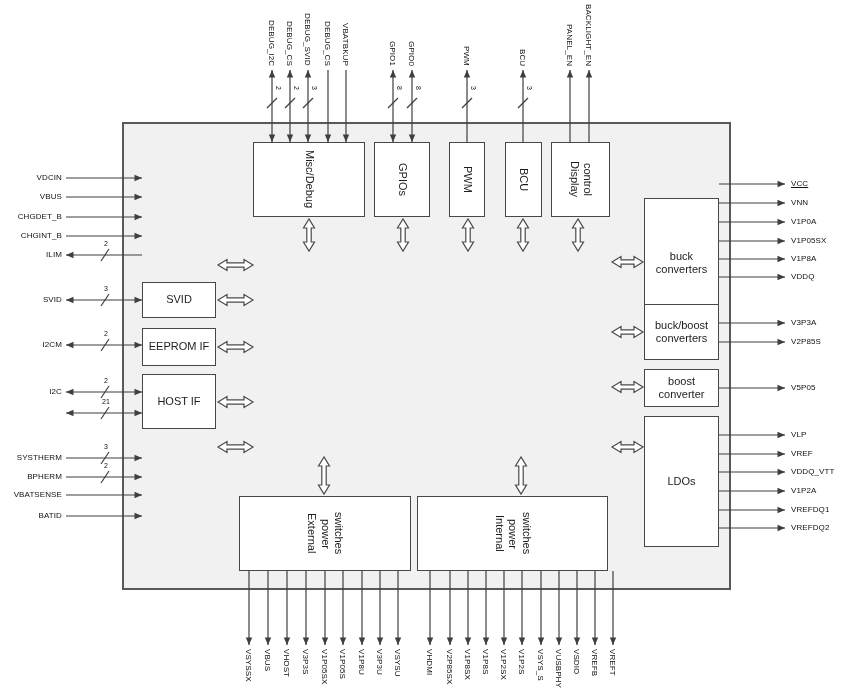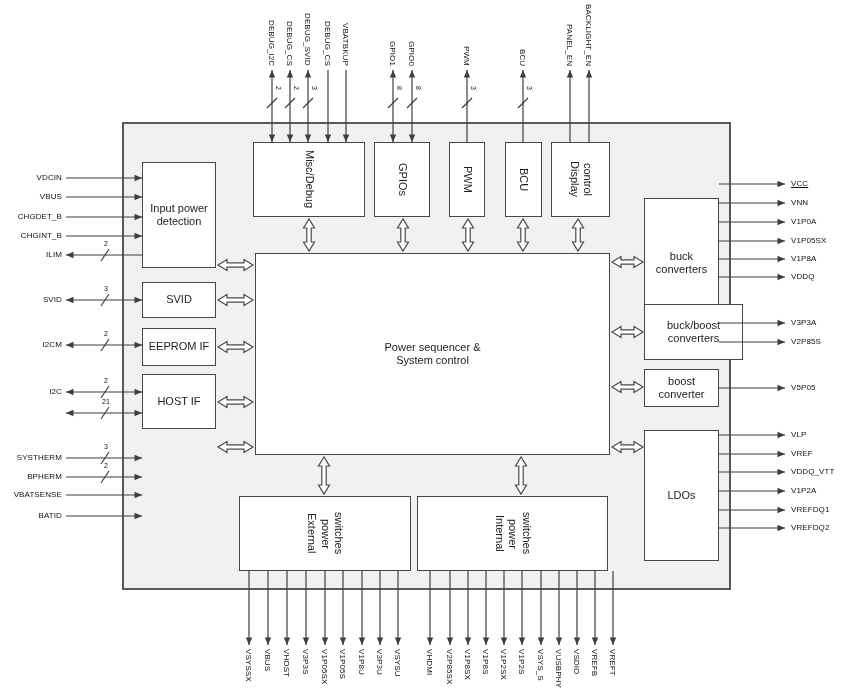--- a/index.html
+++ b/index.html
@@ -18,23 +18,20 @@
   .busw{position:absolute;font-size:7px;color:#111;}
   .busw.v{writing-mode:vertical-lr;}
 </style>
 </head>
 <body>
 
 <div id="canvas">
 
   <div class="chip"></div>
 
-  <div class="block" style="left:142px;top:162px;width:74px;height:106px;">
-    <span class="blabel">Input power detection</span>
-  </div>
   <div class="block" style="left:142px;top:282px;width:74px;height:36px;">
     <span class="blabel">SVID</span>
   </div>
   <div class="block" style="left:142px;top:328px;width:74px;height:38px;">
     <span class="blabel">EEPROM IF</span>
   </div>
   <div class="block" style="left:142px;top:374px;width:74px;height:55px;">
     <span class="blabel">HOST IF</span>
   </div>
 
@@ -48,38 +45,34 @@
     <span class="blabel v">PWM</span>
   </div>
   <div class="block" style="left:505px;top:142px;width:37px;height:75px;">
     <span class="blabel v">BCU</span>
   </div>
   <div class="block" style="left:551px;top:142px;width:59px;height:75px;">
     <span class="blabel v">Display
 control</span>
   </div>
 
-  <div class="block" style="left:255px;top:253px;width:355px;height:202px;">
-    <span class="blabel">Power sequencer &amp;
-System control</span>
-  </div>
 
   <div class="block" style="left:644px;top:165px;width:75px;height:130px;margin-top:33px;">
     <span class="blabel">buck
 converters</span>
   </div>
-  <div class="block" style="left:644px;top:304px;width:99px;height:56px;">
+  <div class="block" style="left:644px;top:304px;width:75px;height:56px;">
     <span class="blabel">buck/boost
 converters</span>
   </div>
   <div class="block" style="left:644px;top:369px;width:75px;height:38px;">
     <span class="blabel">boost
 converter</span>
   </div>
-  <div class="block" style="left:644px;top:416px;width:75px;height:131px;margin-top:14px;">
+  <div class="block" style="left:644px;top:416px;width:75px;height:131px;">
     <span class="blabel">LDOs</span>
   </div>
 
   <div class="block" style="left:239px;top:496px;width:172px;height:75px;">
     <span class="blabel v">External
 power
 switches</span>
   </div>
   <div class="block" style="left:417px;top:496px;width:191px;height:75px;">
     <span class="blabel v">Internal

